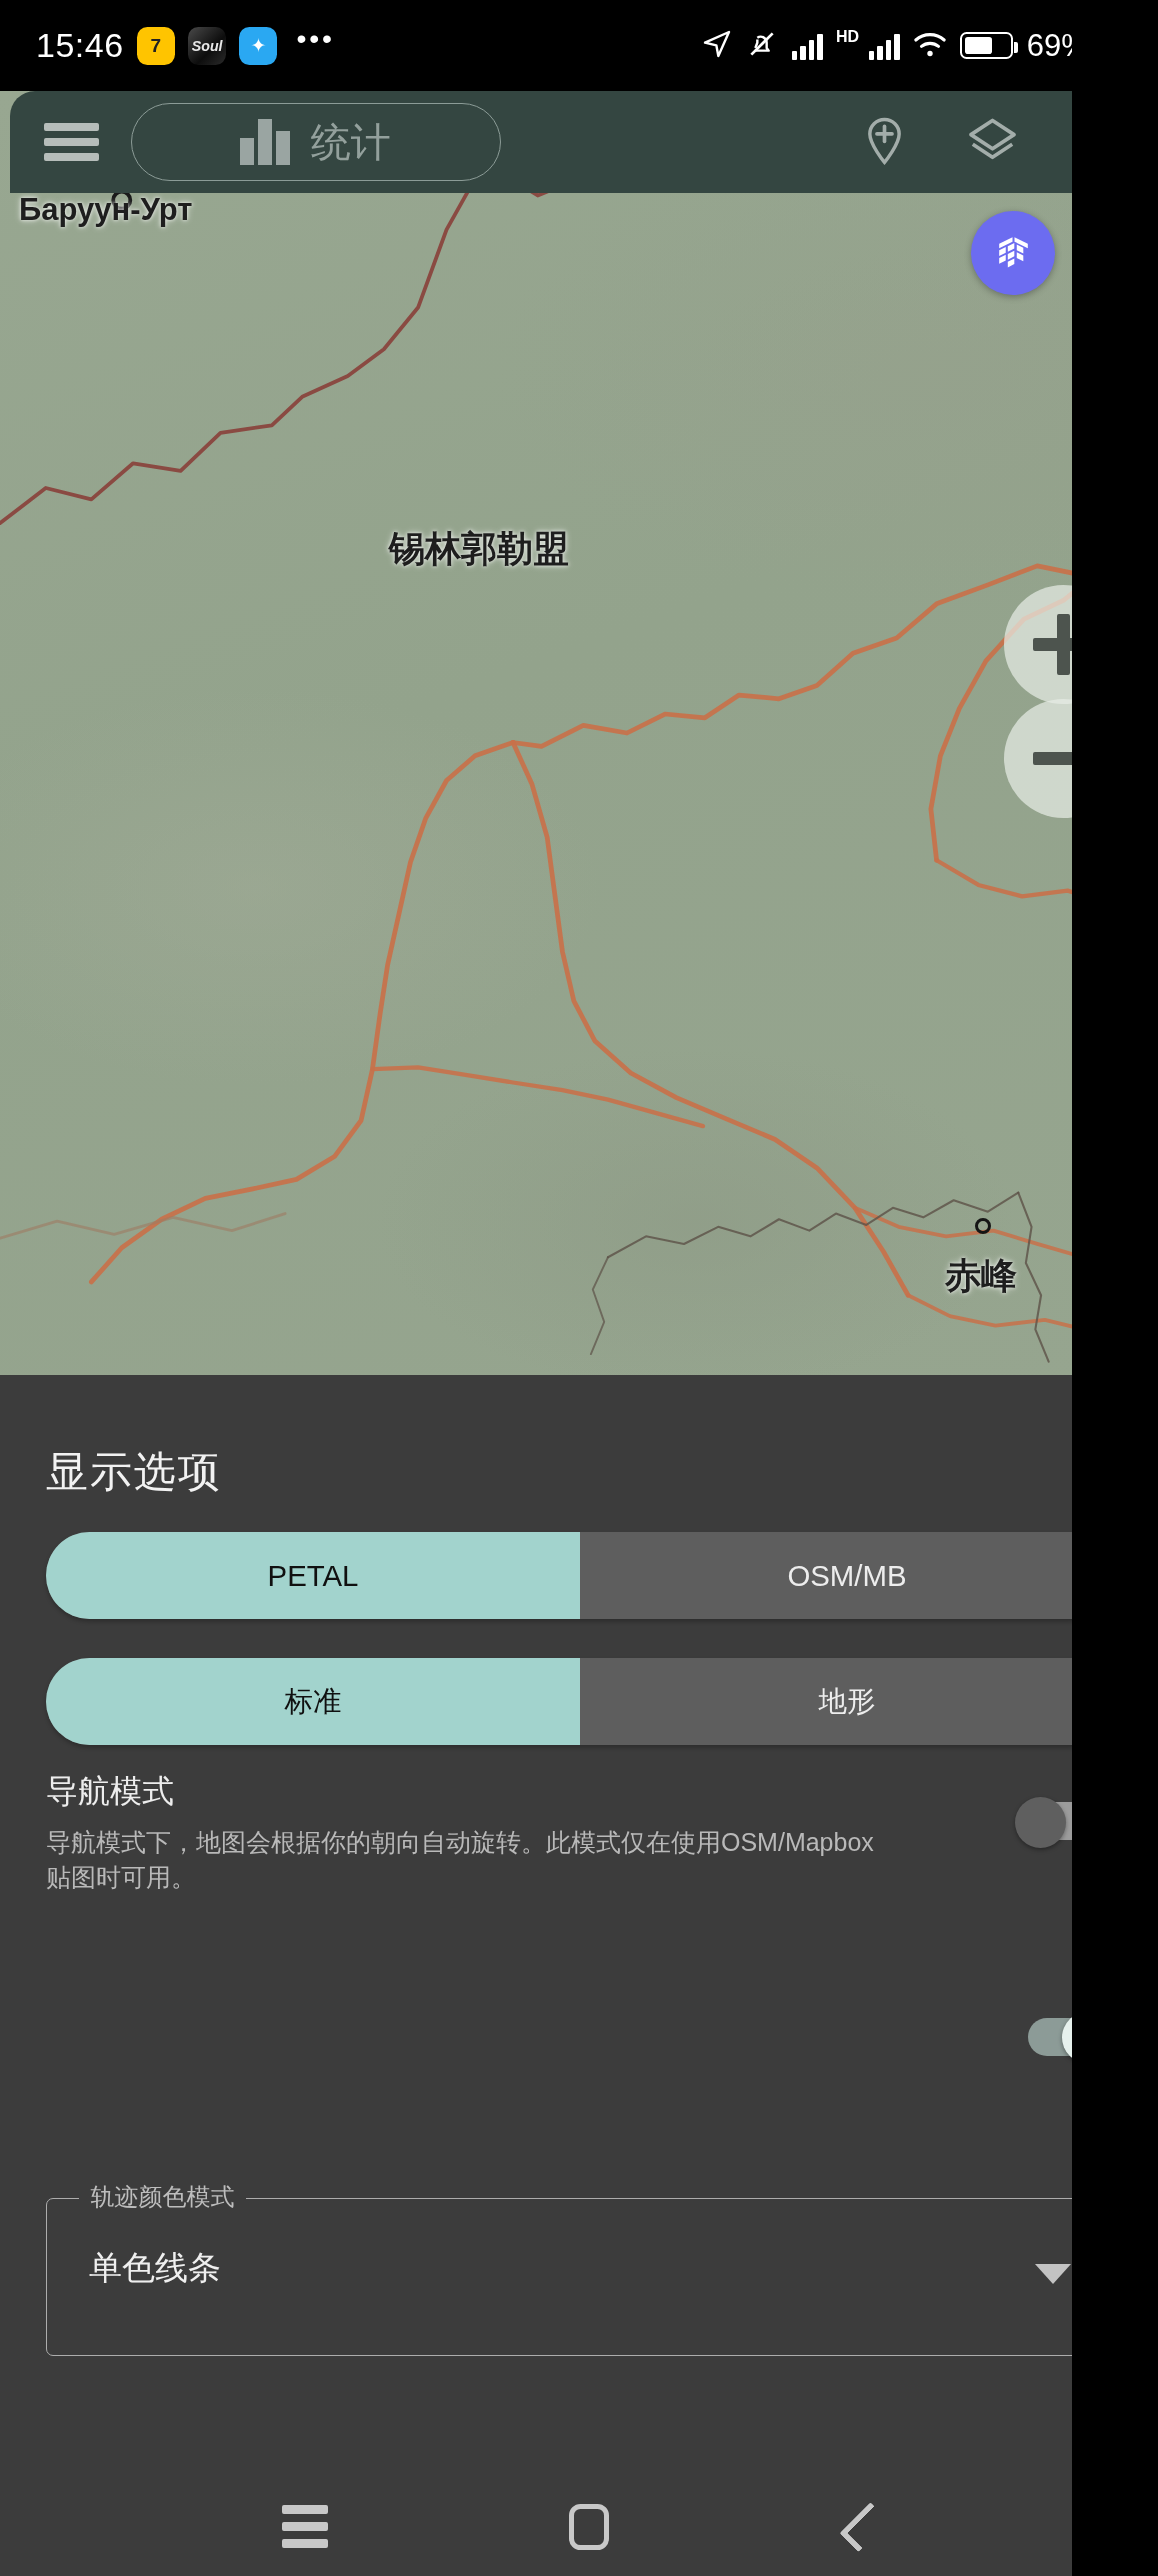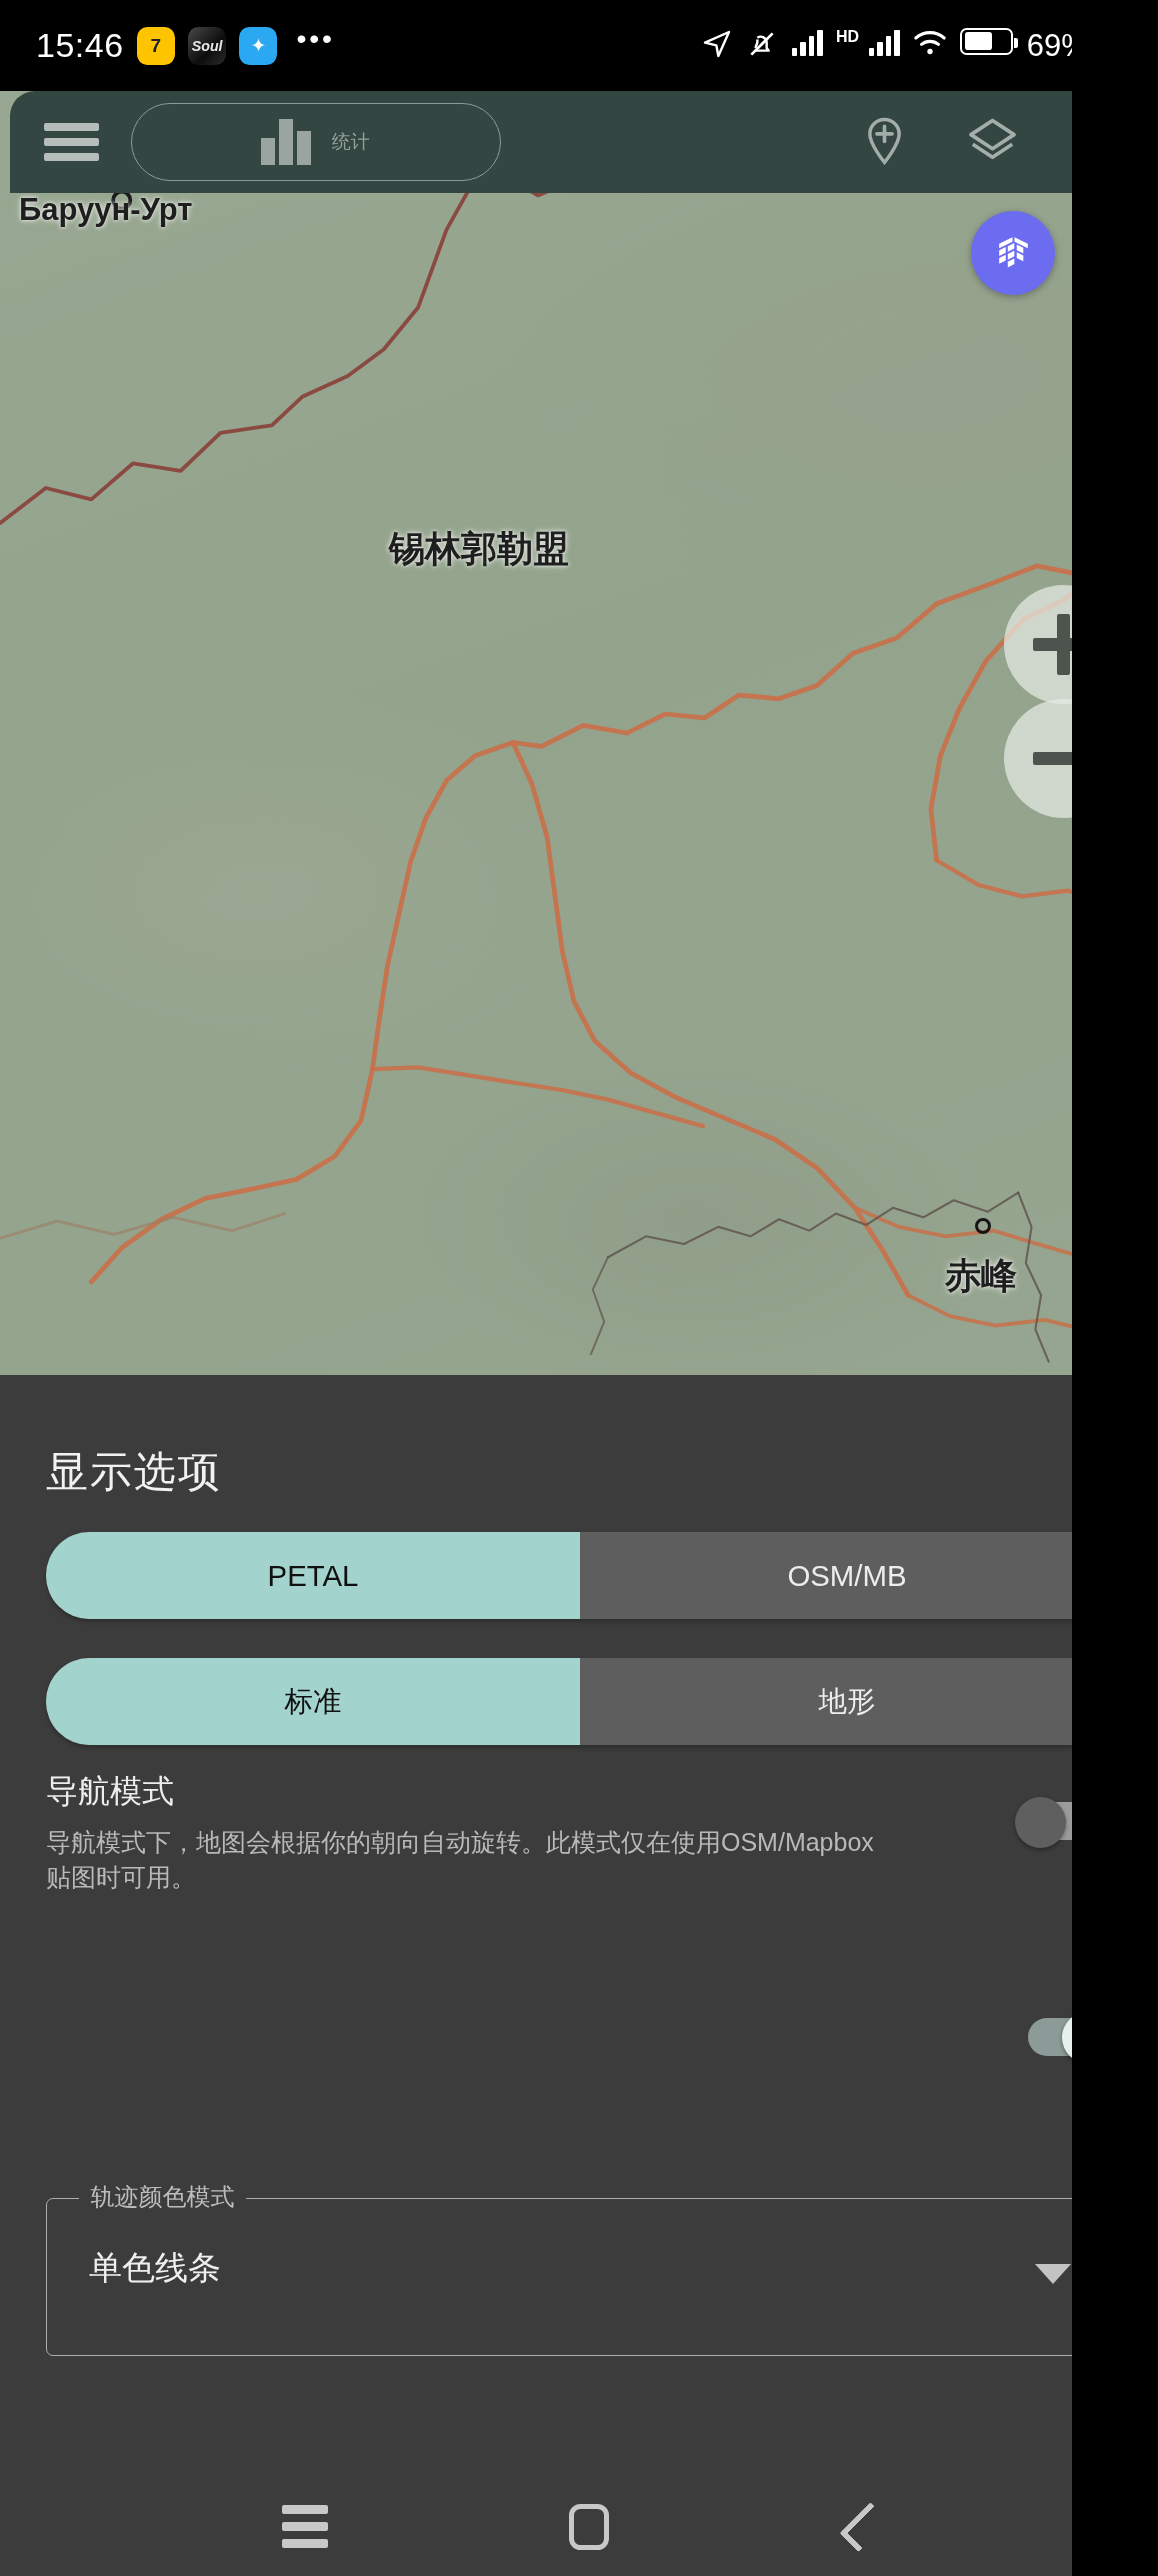--- a/index.html
+++ b/index.html
@@ -21,21 +21,21 @@
   .sb-clock { font-size:34px; letter-spacing:0.5px; font-weight:400; }
   .appicon { width:38px; height:38px; border-radius:10.4px; display:flex;
              align-items:center; justify-content:center; font-size:19px;
              font-weight:700; overflow:hidden; position:relative; }
   .ic-qimao { background:#FFC400; color:#222; }
   .ic-soul  { background:linear-gradient(135deg,#4a4a4a,#0d0d0d 60%,#2b2b2b);
               color:#e8e8e8; font-size:14.2px; font-style:italic; }
   .ic-droid { background:#2AA8F2; color:#fff; }
   .sb-dots { font-size:28.5px; letter-spacing:2.8px; color:#fff; margin-left:5.7px;
              line-height:1; position:relative; top:-7.6px; }
-  .sb-right { margin-left:auto; display:flex; gap:13.3px; }
+  .sb-right { margin-left:auto; display:flex; align-items:center; gap:13.3px; }
   .sig { display:flex; align-items:flex-end; gap:2.8px; height:28.5px; }
   .sig i { display:block; width:5.7px; background:#fff; border-radius:0.9px; }
   .sig i:nth-child(1){height:8.5px;} .sig i:nth-child(2){height:14.2px;}
   .sig i:nth-child(3){height:20px;} .sig i:nth-child(4){height:26px;}
   .hd { font-size:16px; font-weight:700; margin-right:-3.8px; align-self:flex-start; }
   .battbox { width:53px; height:27.5px; border:2.8px solid #fff; border-radius:6.6px;
              position:relative; display:flex; align-items:center; padding:2.8px; }
   .battbox::after { content:""; position:absolute; right:-6.6px; top:8.5px;
              width:3.8px; height:10.4px; background:#fff; border-radius:0 1.9px 1.9px 0; }
   .battfill { height:100%; width:62%; background:#fff; border-radius:2.8px; }
@@ -73,21 +73,21 @@
   .hamb i { display:block; height:7.6px; background:#B6BDBA; border-radius:1.9px; }
   .statchip {
     margin-left:32px; width:370px; height:78px; border:1.9px solid #8C9C97;
     border-radius:39px; display:flex; align-items:center; justify-content:center;
     gap:21px; cursor:pointer;
   }
   .bars { display:flex; align-items:flex-end; gap:4.7px; height:46px; }
   .bars i { display:block; width:13.3px; background:#9AA5A2; }
   .bars i:nth-child(1){height:26.6px;} .bars i:nth-child(2){height:46px;}
   .bars i:nth-child(3){height:34px;}
-  .statlabel { color:#93A09C; font-size:19px; }
+  .statlabel { color:#93A09C; font-size:40px; }
   .abicons { margin-left:auto; display:flex; align-items:center; gap:53px;
              padding-right:5.7px; }
   .abicon { cursor:pointer; display:flex; align-items:center; justify-content:center; }
   .kebab { display:flex; flex-direction:column; gap:10.4px; cursor:pointer; padding:3.8px 13.3px; }
   .kebab i { width:10.4px; height:10.4px; border-radius:50%; background:#97A29F; display:block; }
   #cube3d {
     position:absolute; right:17px; top:211px; width:84px; height:84px;
     border-radius:50%; background:#6C6CF0; display:flex;
     align-items:center; justify-content:center; cursor:pointer;
     box-shadow:0 1.9px 7.6px rgba(0,0,0,.3);

